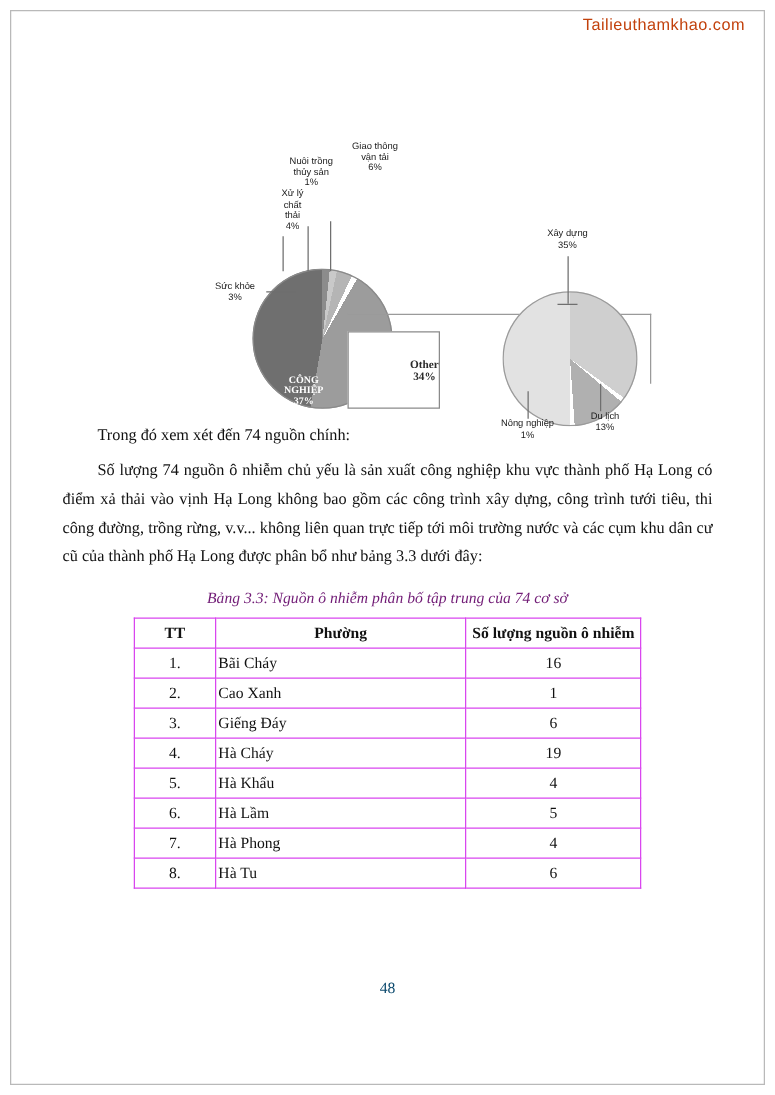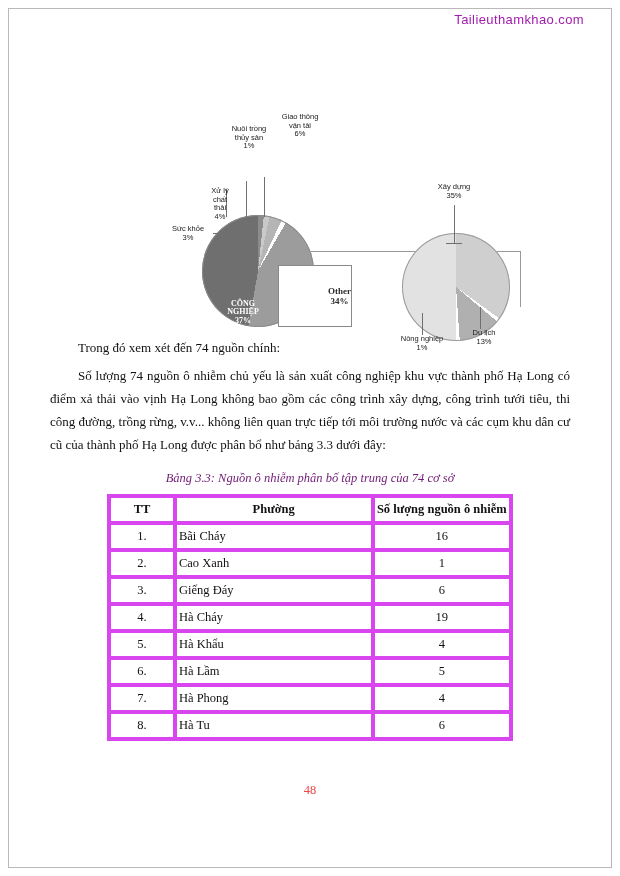--- a/index.html
+++ b/index.html
@@ -25,24 +25,24 @@
     left: 8px;
     top: 8px;
     right: 8px;
     bottom: 8px;
     border: 1px solid #b9b9b9;
     pointer-events: none;
   }
   #watermark {
     position: absolute;
     top: 12px;
-    right: 36px;
+    right: 24px;
     font-family: "Liberation Sans", sans-serif;
     font-size: 13px;
-    color: #a21caf;
+    color: #c2410c;
     letter-spacing: 0.4px;
   }
   #content {
     position: absolute;
     left: 50px;
     top: 40px;
     width: 520px;
   }
 
   
@@ -172,41 +172,41 @@
     font-size: 12.5px;
     font-style: italic;
     color: #701a75;
   }
   table.data {
     margin: 8px auto 0 auto;
     border-collapse: collapse;
     width: 406px;
   }
   table.data th, table.data td {
-    border: 4px solid #d946ef;
+    border: 1px solid #d946ef;
     font-size: 12.5px;
     color: #111;
     padding: 4px 2px;
   }
   table.data th {
     font-weight: bold;
     text-align: center;
     line-height: 1.2;
   }
   td.c-tt { width: 62px; text-align: center; }
   td.c-ward { width: 204px; text-align: left; padding-left: 28px; font-family: Liberation Serif, serif; }
   td.c-num { width: 140px; text-align: center; }
   #pageno {
     position: absolute;
     left: 0;
     right: 0;
     top: 783px;
     text-align: center;
     font-size: 12.5px;
-    color: #ef4444;
+    color: #0c4a6e;
   }
 </style>
 </head>
 <body>
 
 <div id="page">
   <div id="page-border"></div>
   <div id="watermark">Tailieuthamkhao.com</div>
 
   <div id="content">
@@ -233,21 +233,21 @@
 
       <div class="leader" style="left:176px; top:104px; width:1px; height:28px;"></div>
       <div class="leader" style="left:196px; top:96px; width:1px; height:36px;"></div>
       <div class="leader" style="left:214px; top:92px; width:1px; height:40px;"></div>
       <div class="leader" style="left:163px; top:148px; width:24px; height:1px;"></div>
       <div class="leader" style="left:404px; top:120px; width:1px; height:38px;"></div>
       <div class="leader" style="left:396px; top:158px; width:16px; height:1px;"></div>
       <div class="leader" style="left:430px; top:222px; width:1px; height:22px;"></div>
       <div class="leader" style="left:372px; top:228px; width:1px; height:22px;"></div>
 
-      <div class="chart-lbl" style="left:150px; top:66px; width:40px;margin-top:36px;">
+      <div class="chart-lbl" style="left:164px; top:66px; width:40px;">
         <div>Xử lý</div>
         <div>chất</div>
         <div>thải</div>
         <div>4%</div>
       </div>
 
       <div class="chart-lbl" style="left:172px; top:40px; width:54px;">
         <div>Nuôi trồng</div>
         <div>thủy sản</div>
         <div>1%</div>

